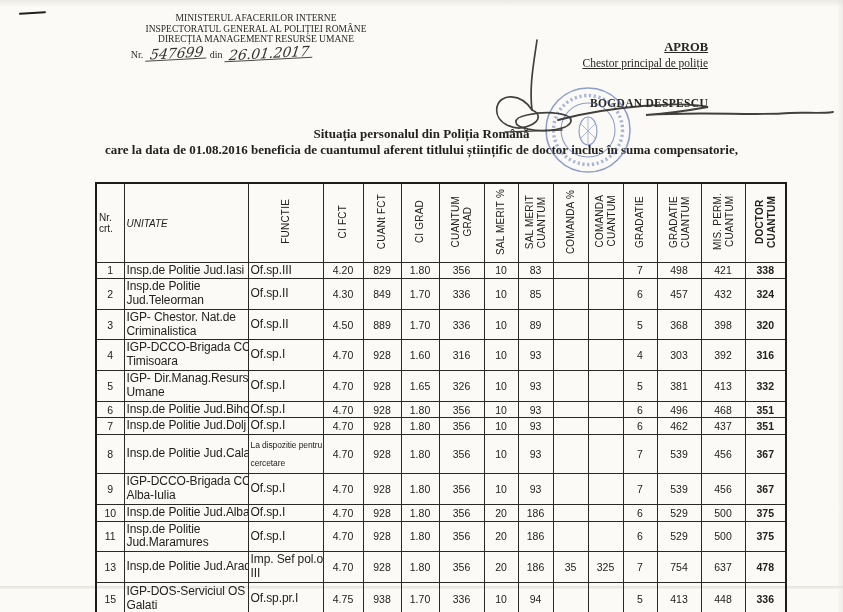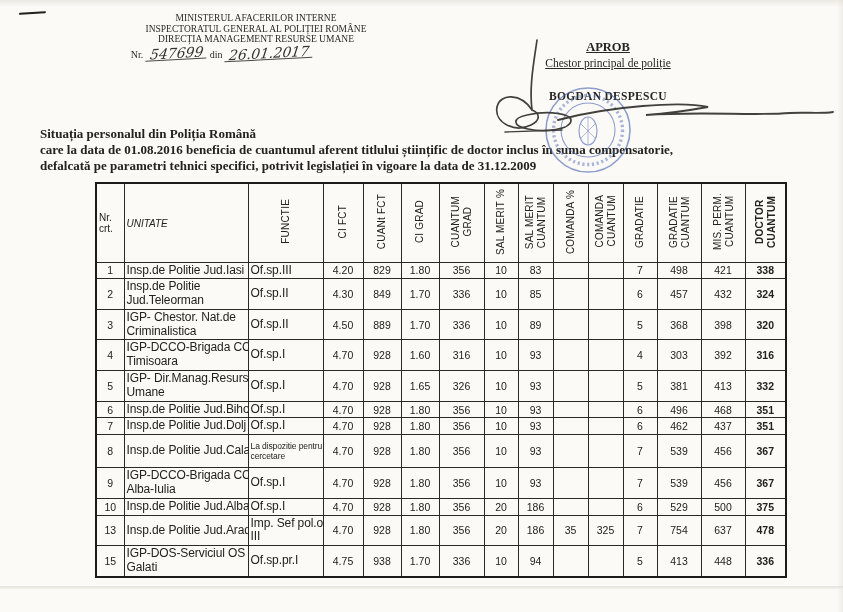--- a/index.html
+++ b/index.html
@@ -20,27 +20,27 @@
   .corner-dash{position:absolute;left:19px;top:12px;width:27px;height:2px;
     background:#21201e;transform:rotate(-4deg);border-radius:1px;}
   
   .letterhead{position:absolute;left:88px;top:13px;width:336px;text-align:center;
     font-size:9.5px;line-height:10.5px;color:#2b2a27;}
   .nr-line{margin-top:3px;font-size:10px;position:relative;left:-34px;}
   .hw{display:inline-block;font-family:"DejaVu Serif",serif;font-style:italic;
     font-size:14px;color:#35332f;border-bottom:1px solid #4a4843;
     transform:rotate(-3deg) skewX(-10deg);padding:0 4px;line-height:11px;}
   
-  .approval{position:absolute;left:508px;top:41px;width:200px;text-align:center;
+  .approval{position:absolute;left:508px;top:41px;width:200px;text-align:right;
     font-size:11.5px;line-height:13px;color:#262522;}
   .approval .aprob{font-weight:bold;text-decoration:underline;font-size:12.5px;margin-bottom:3px;}
   .approval .rank{margin-top:1px;text-decoration:underline;}
-  .approval .name{font-weight:bold;margin-top:20px;letter-spacing:.3px;}
-  
-  .title{position:absolute;left:40px;top:126px;width:763px;
+  .approval .name{font-weight:bold;margin-top:27px;letter-spacing:.3px;}
+  
+  .title{position:absolute;left:40px;top:126px;width:763px;text-align:center;
     font-weight:bold;font-size:13px;line-height:16px;color:#23221f;}
   
   table.main{position:absolute;left:95px;top:182px;width:690px;
     border-collapse:collapse;table-layout:fixed;
     font-family:"Liberation Sans", sans-serif;font-size:10.5px;color:#232220;}
   table.main th,table.main td{border:1px solid #2a2926;padding:1px 2px;
     overflow:hidden;vertical-align:middle;}
   table.main{border:2px solid #1d1c1a;}
   thead tr{height:79px;}
   th{font-weight:normal;text-align:center;vertical-align:middle;background:transparent;}
@@ -48,21 +48,21 @@
   th:nth-child(2){text-align:left;padding-left:3px;font-style:italic;}
   th:nth-child(1){text-align:left;padding-left:3px;}
   th .v{display:inline-block;writing-mode:vertical-rl;transform:rotate(180deg);
     white-space:pre-line;font-size:10px;line-height:11.5px;letter-spacing:.2px;max-height:74px;}
   th:nth-child(15) .v, td:nth-child(15){font-weight:bold;}
   th:nth-child(15),td:nth-child(15){border-left:2px solid #1d1c1a;}
   td{text-align:center;height:12px;line-height:1.15;}
   td:nth-child(2),td:nth-child(3){text-align:left;white-space:pre;font-size:12px;
     letter-spacing:-.1px;padding-left:3px;}
   tbody tr:nth-child(8) td,tbody tr:nth-child(13) td{height:30px;}
-  tbody tr:nth-child(8) td:nth-child(3){font-size:8.5px;line-height:10px;}
+  tbody tr:nth-child(8) td:nth-child(3){font-size:8.5px;line-height:18px;}
   
   svg.overlay{position:absolute;left:0;top:0;pointer-events:none;}
 </style>
 </head>
 <body>
 
 <div class="page">
 
   <div class="scan-top"></div>
   <div class="scan-right"></div>
@@ -83,21 +83,20 @@
 
   <div class="approval">
     <div class="aprob">APROB</div>
     <div class="rank">Chestor principal de poliție</div>
     <div class="name">BOGDAN DESPESCU</div>
   </div>
 
   <div class="title">
     <div>Situația personalul din Poliția Română</div>
     <div>care la data de 01.08.2016 beneficia de cuantumul aferent titlului științific de doctor inclus în suma compensatorie,</div>
-    <div>defalcată pe parametri tehnici specifici, potrivit legislației în vigoare la data de 31.12.2009</div>
   </div>
 
   <table class="main">
     <colgroup>
       <col style="width:28px">
         <col style="width:124px">
         <col style="width:75px">
       <col style="width:40px">
         <col style="width:38px">
         <col style="width:38px">
@@ -308,20 +307,38 @@
           <td>20</td>
           <td>186</td>
           <td></td>
           <td></td>
           <td>6</td>
           <td>529</td>
           <td>500</td>
           <td>375</td>
         </tr>
         <tr>
+          <td>11</td>
+          <td>Insp.de Politie
+Jud.Maramures</td>
+          <td>Of.sp.I</td>
+          <td>4.70</td>
+          <td>928</td>
+          <td>1.80</td>
+          <td>356</td>
+          <td>20</td>
+          <td>186</td>
+          <td></td>
+          <td></td>
+          <td>6</td>
+          <td>529</td>
+          <td>500</td>
+          <td>375</td>
+        </tr>
+        <tr>
           <td>13</td>
           <td>Insp.de Politie Jud.Arad</td>
           <td>Imp. Sef pol.oras
 III</td>
           <td>4.70</td>
           <td>928</td>
           <td>1.80</td>
           <td>356</td>
           <td>20</td>
           <td>186</td>

